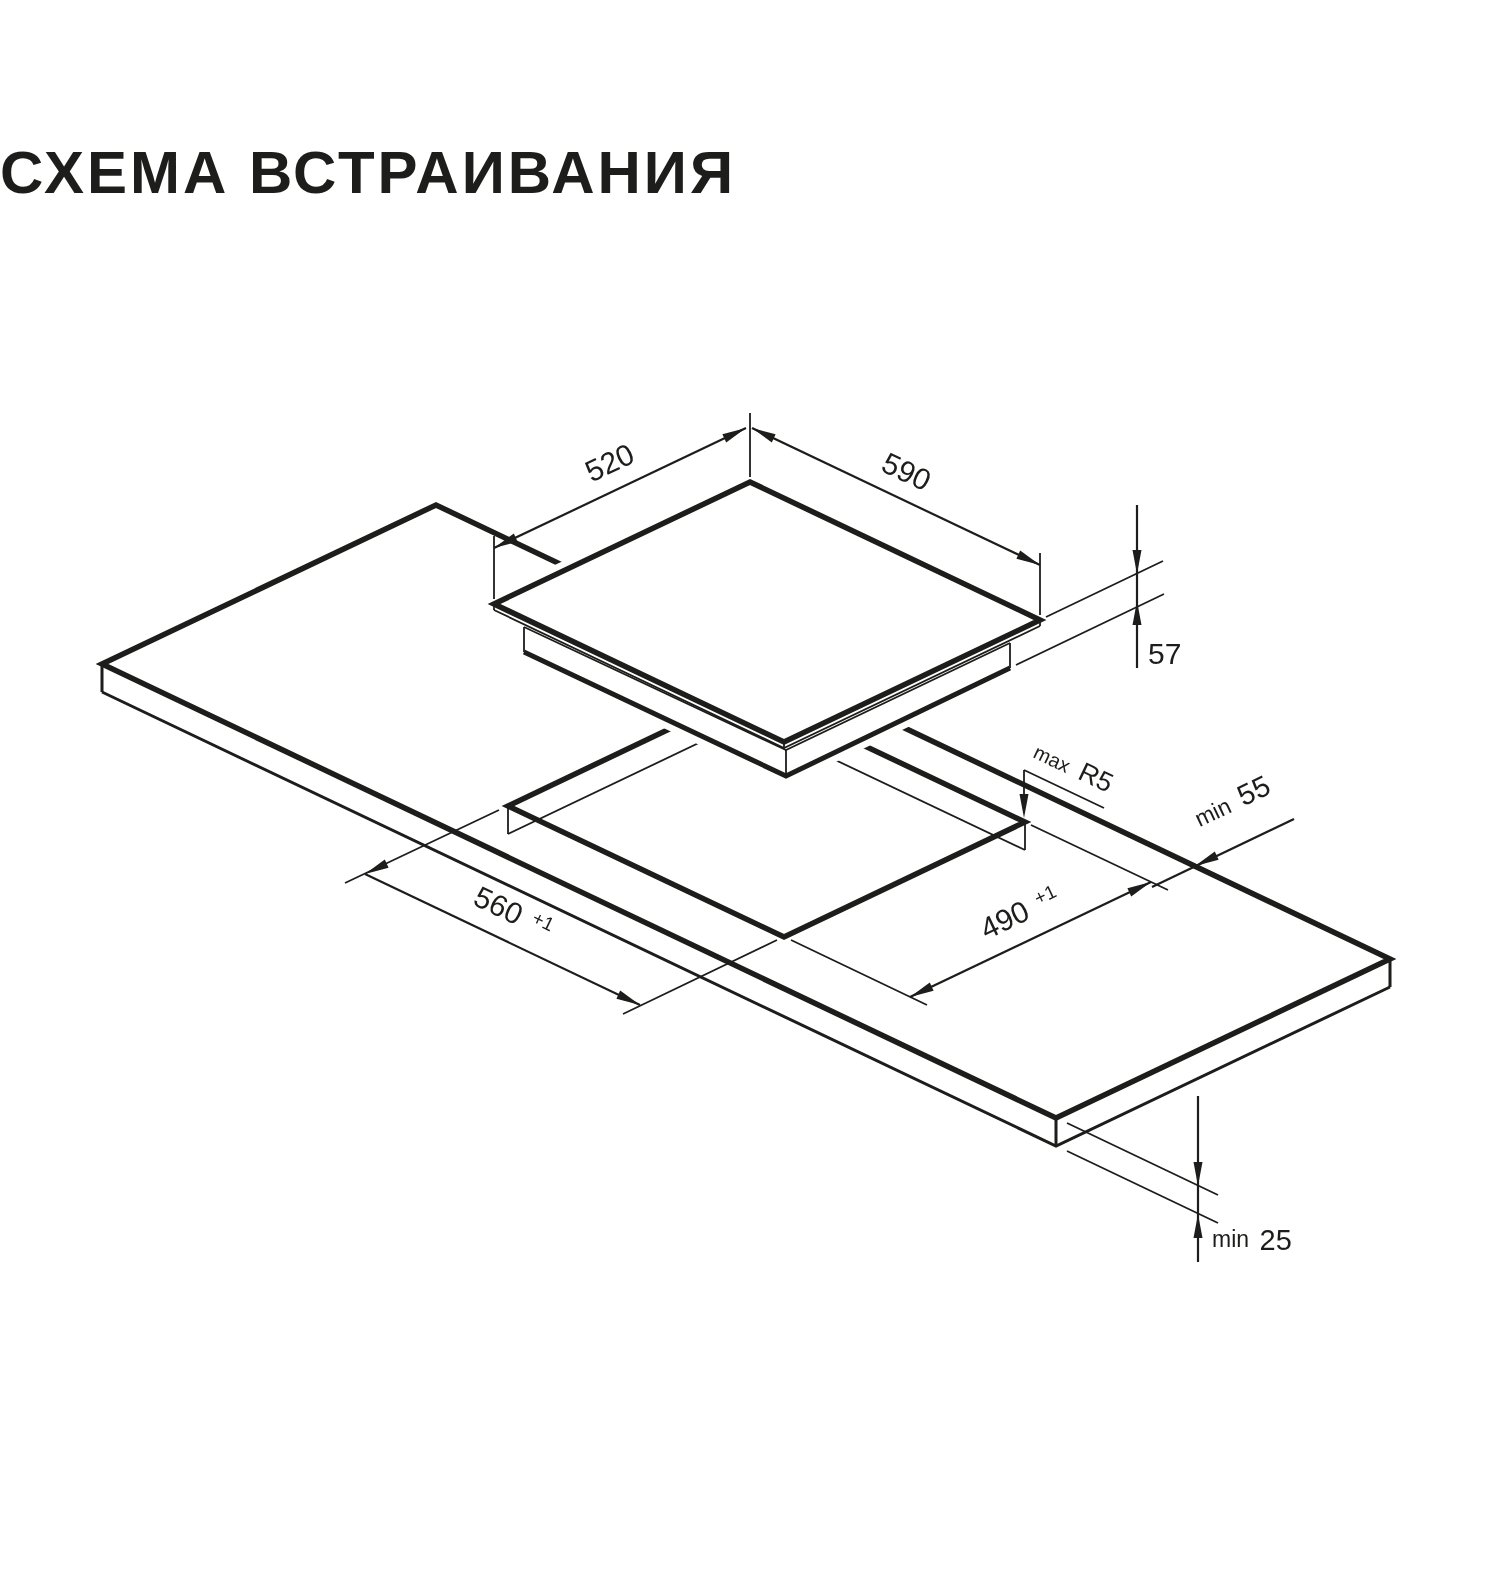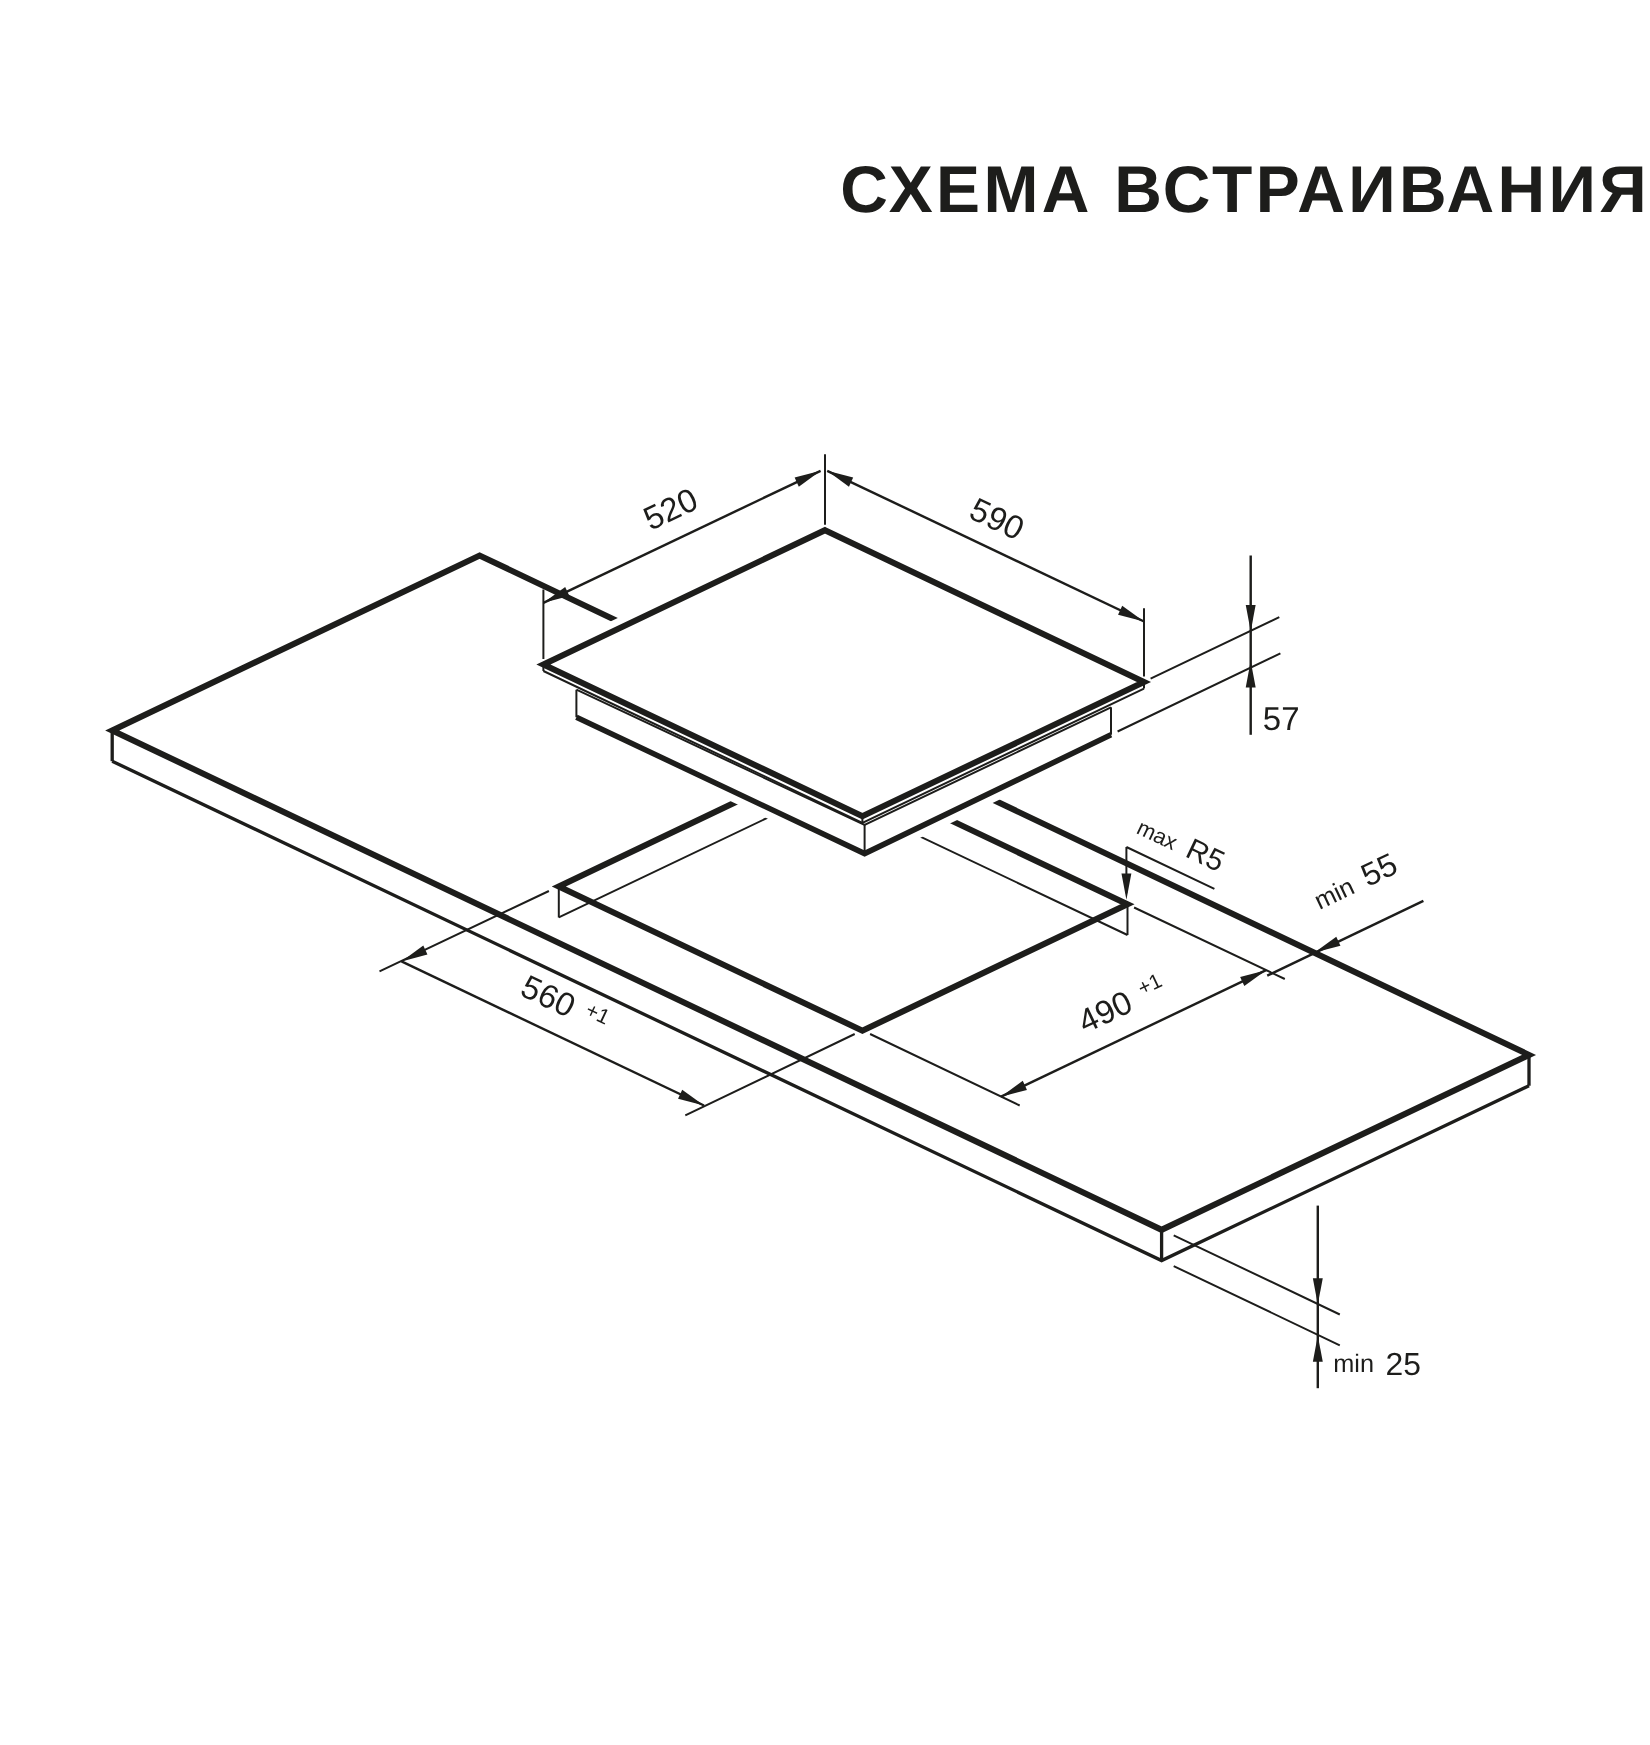--- a/index.html
+++ b/index.html
@@ -9,21 +9,21 @@
     height: 1586px;
     background: #ffffff;
     font-family: "Liberation Sans", sans-serif;
     overflow: hidden;
   }
   .page-title {
     position: absolute;
     top: 138px;
     left: 0;
     width: 100%;
-    text-align: right;
+    text-align: left;
     font-size: 60px;
     font-weight: bold;
     letter-spacing: 3px;
     color: #1d1d1b;
     font-family: "Liberation Sans", sans-serif;
   }
   svg { position: absolute; top: 0; left: 0; }
   .thick  { stroke: #1d1d1b; stroke-width: 5.5; fill: none; stroke-linejoin: miter; }
   .medium { stroke: #1d1d1b; stroke-width: 3;   fill: none; }
   .thin   { stroke: #1d1d1b; stroke-width: 1.8; fill: none; }

